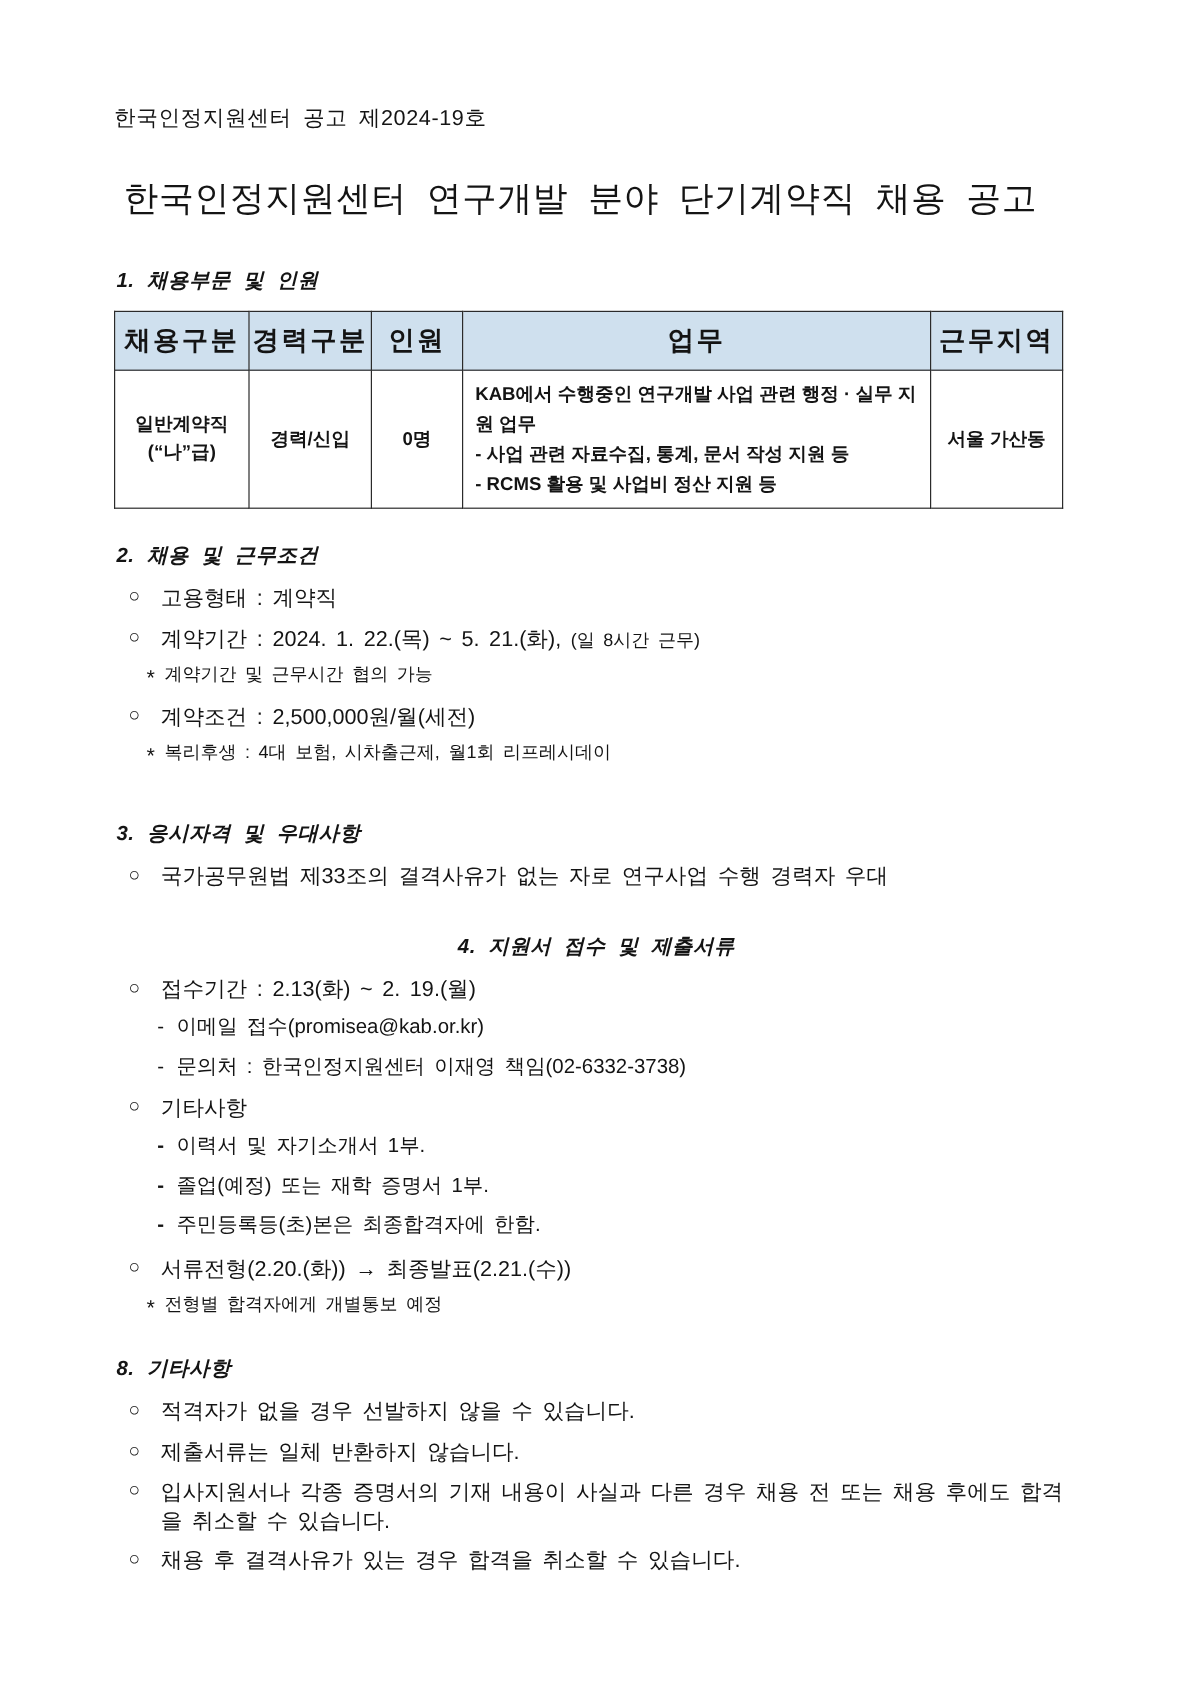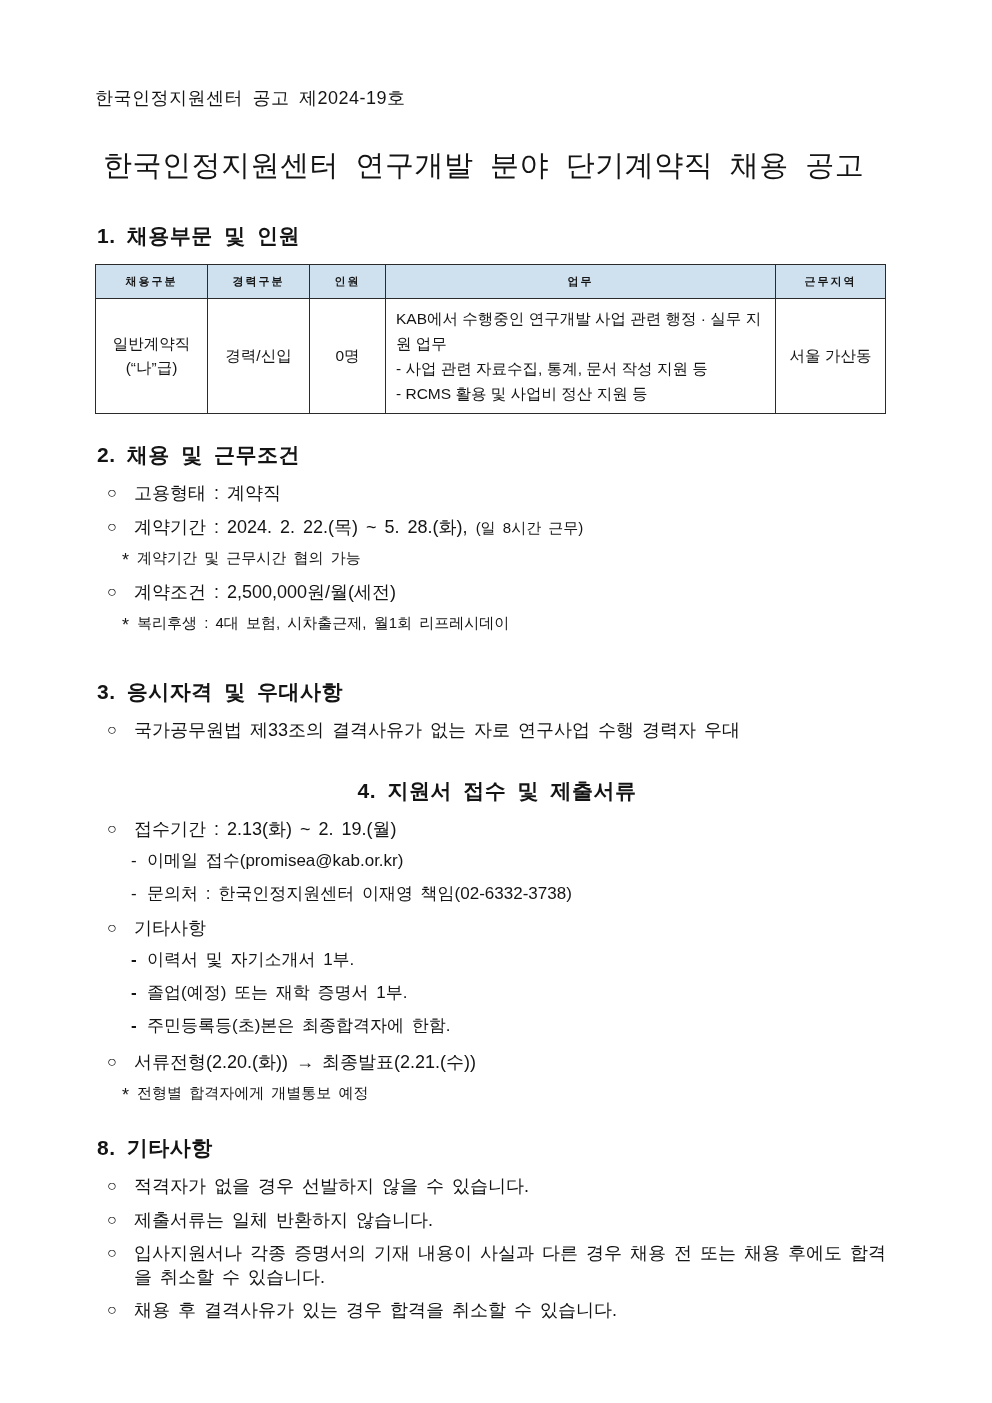--- a/index.html
+++ b/index.html
@@ -16,35 +16,35 @@
     width:992px;height:1331px;background:#fff;color:var(--ink);
     font-family:"Liberation Sans","DejaVu Sans",sans-serif;
     padding:86px 95px 0 95px;position:relative;overflow:hidden;
   }
   .notice-no{font-size:18px;letter-spacing:.5px;word-spacing:4px;}
   .title{
     font-size:29px;font-weight:400;margin:36px 0 0 8px;
     letter-spacing:.5px;word-spacing:8px;white-space:nowrap;
   }
   .sec-h{
-    font-size:21px;font-weight:700;margin:0 0 0 2px;
-    letter-spacing:.5px;word-spacing:5px;
+    font-size:17px;font-weight:700;margin:0 0 0 2px;
+    letter-spacing:.5px;word-spacing:5px;font-style:italic;
   }
   .mt-sec1{margin-top:36px;}
   .mt-sec2{margin-top:27px;}
   .mt-sec3{margin-top:44px;}
   .mt-sec4{margin-top:34px;text-align:center;}
   .mt-sec5{margin-top:32px;}
   .mt-sec6{margin-top:30px;}
 
   
   table.tbl{border-collapse:collapse;margin-top:14px;width:790px;table-layout:fixed;}
-  .tbl th,.tbl td{border:1.5px solid var(--line);}
+  .tbl th,.tbl td{border:1.5px solid var(--line);font-weight:bold;}
   .tbl th{
-    background:var(--hdr-bg);font-size:11px;font-weight:700;
+    background:var(--hdr-bg);font-size:22px;font-weight:700;
     padding:9px 2px;letter-spacing:2px;
   }
   .tbl td{font-size:15.5px;padding:6px 4px;vertical-align:middle;}
   .w1{width:112px;} .w2{width:102px;} .w3{width:76px;} .w4{width:390px;} .w5{width:110px;}
   .center{text-align:center;}
   .pre{white-space:pre-line;line-height:1.55;font-size:16px;}
   td.duty{padding:7px 10px;line-height:1.62;}
   .hang{padding-left:10px;text-indent:-10px;}
 
   
@@ -102,21 +102,21 @@
   </table>
 
   <h2 class="sec-h mt-sec2">2. 채용 및 근무조건</h2>
   <div class="items">
     <div class="line lc">
       <span class="mk mkc">○</span>
       <span class="tx">고용형태 : 계약직</span>
     </div>
     <div class="line lc">
       <span class="mk mkc">○</span>
-      <span class="tx"><span>계약기간 : 2024. 2. 22.(목) ~ 5. 28.(화),</span> <span class="small">(일 8시간 근무)</span></span>
+      <span class="tx"><span>계약기간 : 2024. 1. 22.(목) ~ 5. 21.(화),</span> <span class="small">(일 8시간 근무)</span></span>
     </div>
     <div class="line ls">
       <span class="mk mks">*</span>
       <span class="tx">계약기간 및 근무시간 협의 가능</span>
     </div>
     <div class="line lc">
       <span class="mk mkc">○</span>
       <span class="tx">계약조건 : 2,500,000원/월(세전)</span>
     </div>
     <div class="line ls">

